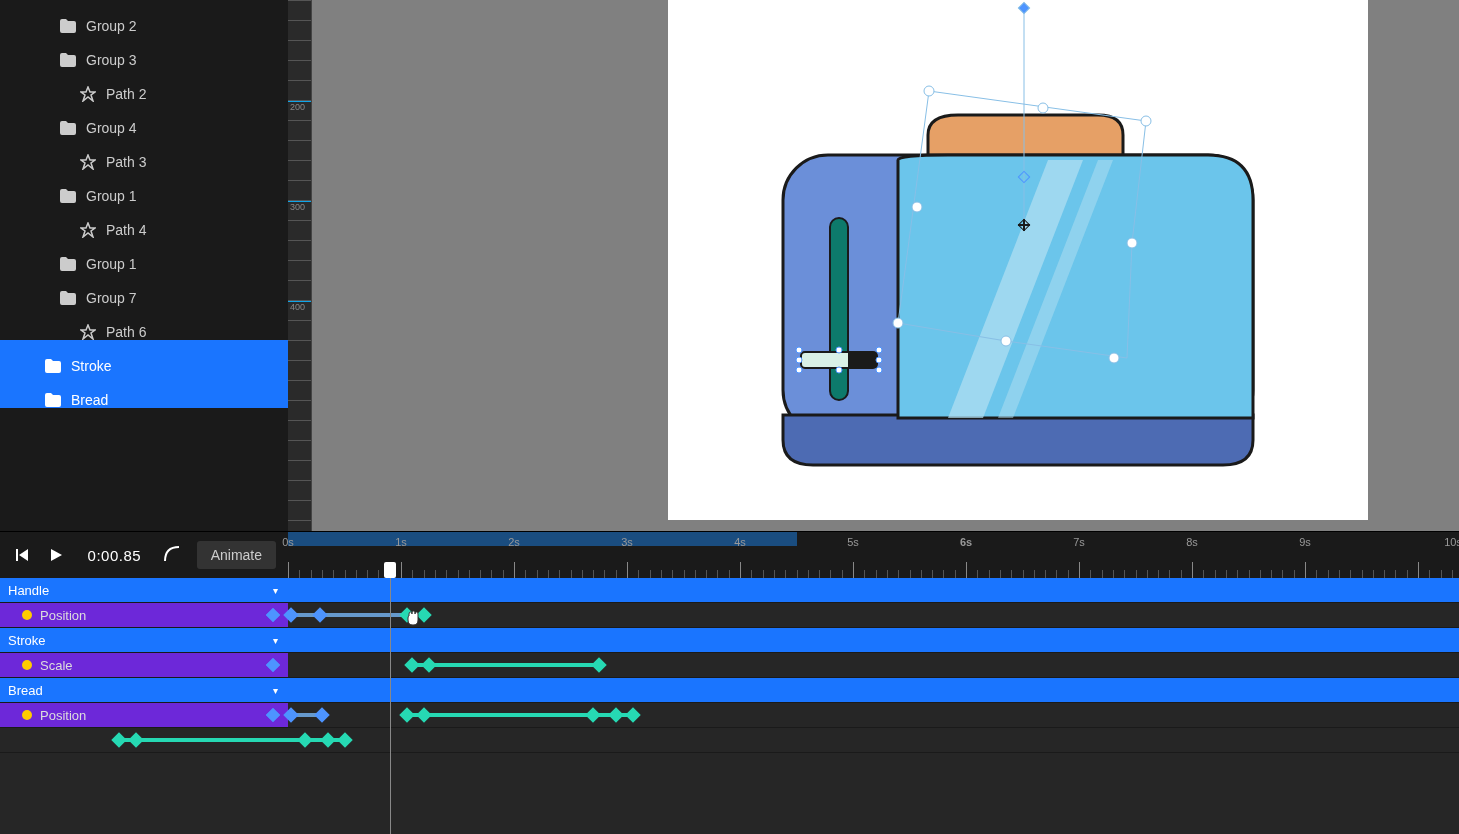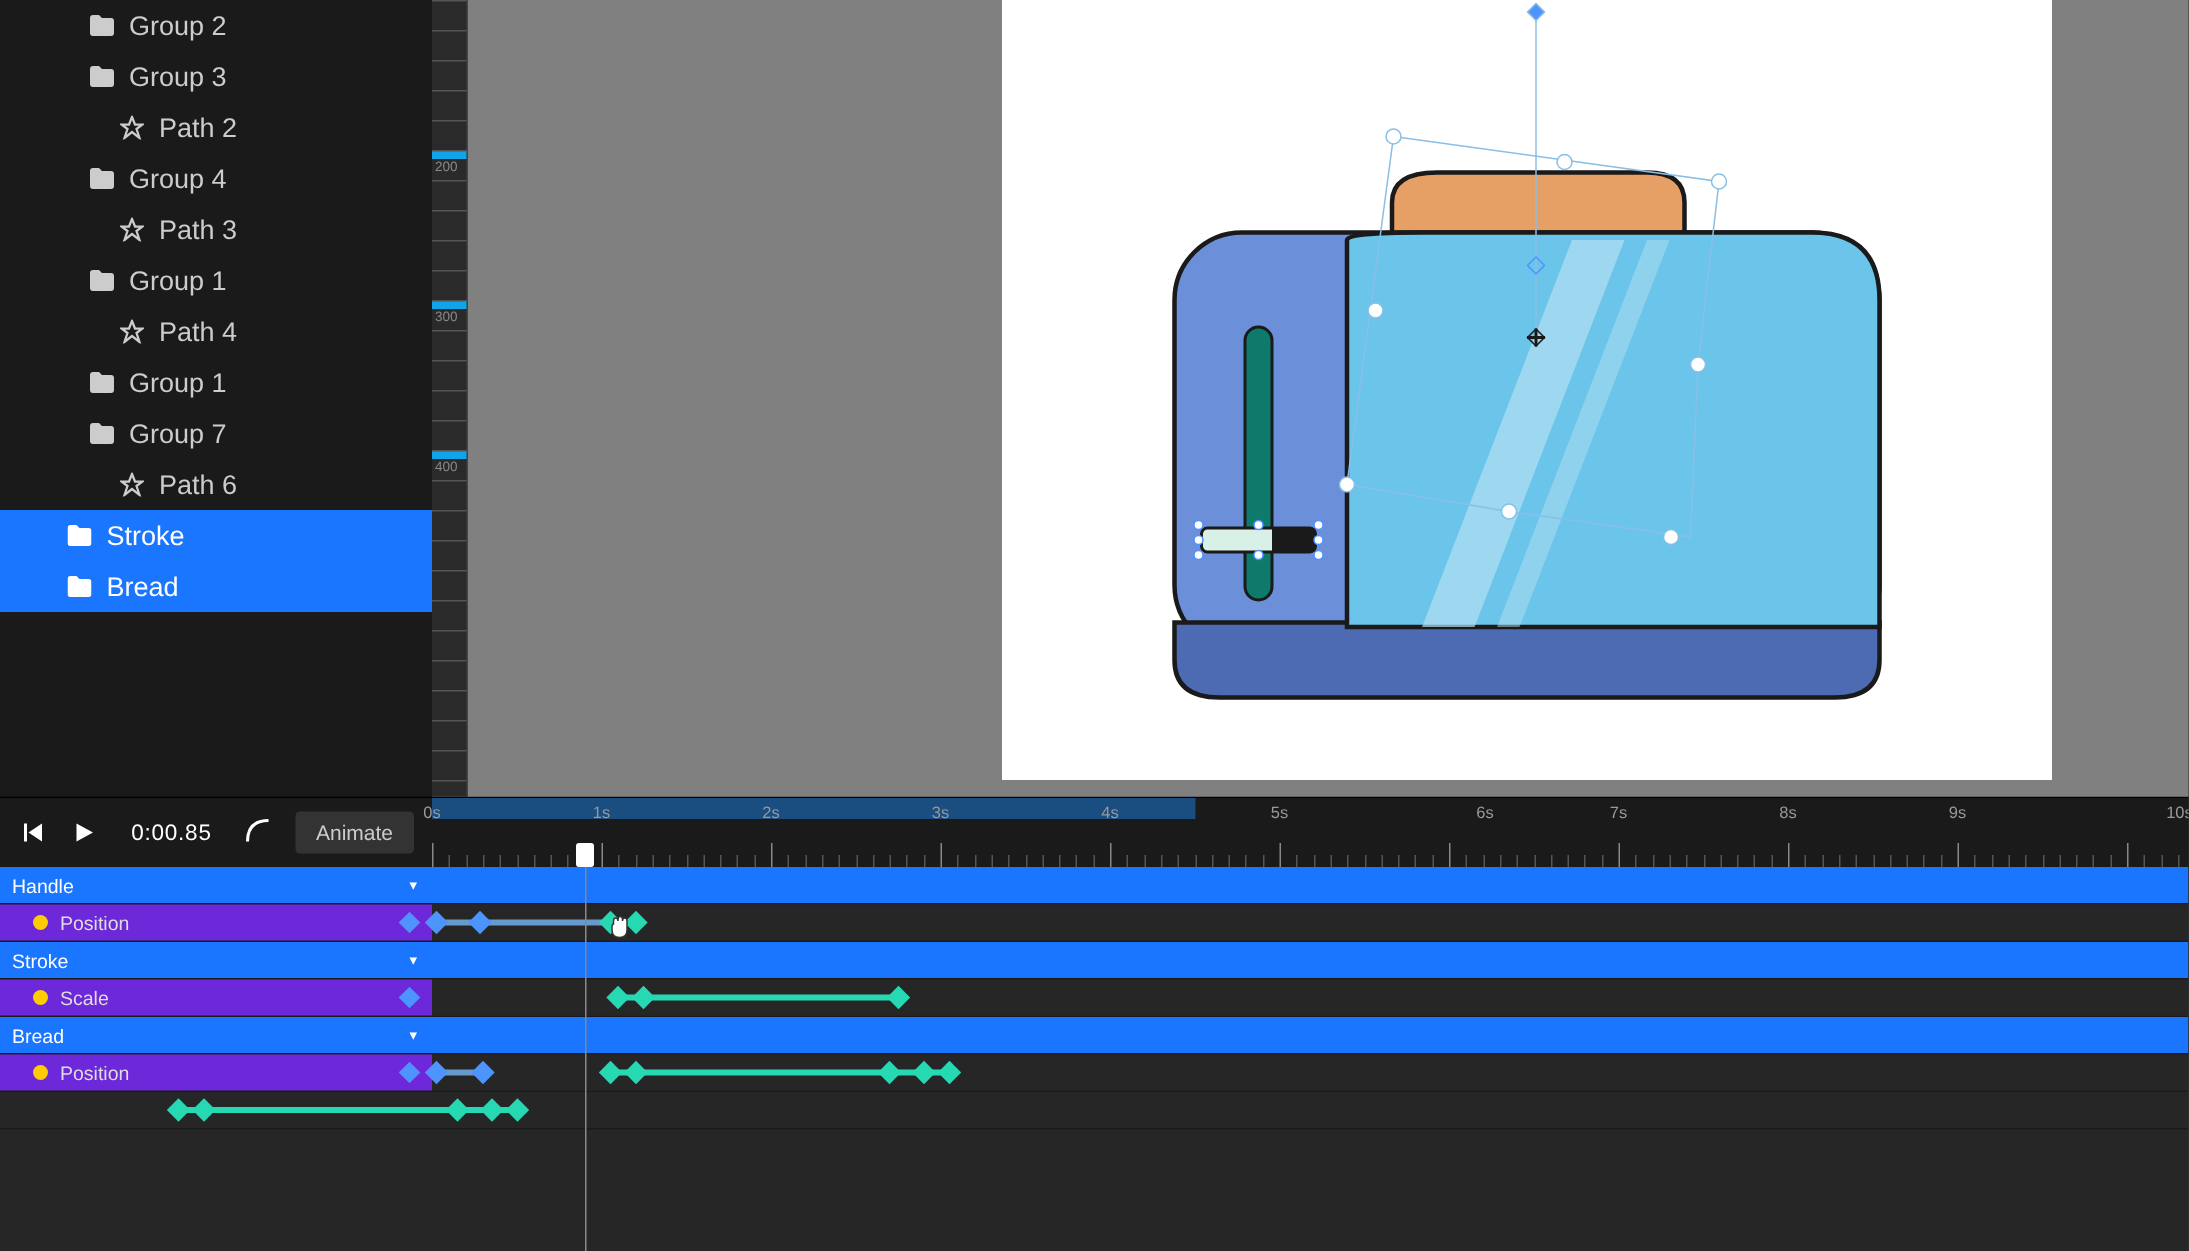--- a/index.html
+++ b/index.html
@@ -3,24 +3,24 @@
 <meta charset="utf-8">
 <style>
 *{margin:0;padding:0;box-sizing:border-box;font-family:Arial,Helvetica,sans-serif;user-select:none}
 html,body{width:1459px;height:834px;overflow:hidden;background:#1a1a1a}
 .app{display:flex;flex-direction:column;width:100%;height:100%}
 .top{display:flex;height:531px}
 .sidebar{width:288px;background:#1a1a1a;overflow:hidden}
 .canvas-area{flex:1;display:flex;background:#808080;position:relative}
 .ruler-v{width:24px;background:#2a2a2a;position:relative;border-right:1px solid #444}
 .ruler-v .tick{position:absolute;left:0;width:100%;border-top:1px solid #555;font-size:9px;color:#888;padding-left:2px}
-.ruler-v .tick.major{border-top:6px solid #0ea5e9}
+.ruler-v .tick.major{border-top:2px solid #0ea5e9}
 .canvas-wrap{flex:1;position:relative;background:#808080}
 .artboard{position:absolute;left:356px;top:0;width:700px;height:520px;background:#fff}
-.layer-item{display:flex;align-items:center;height:34px;color:#ccc;font-size:18px;cursor:pointer}
+.layer-item{display:flex;align-items:flex-end;height:34px;color:#ccc;font-size:14px;cursor:pointer}
 .layer-item.selected{background:#1a75ff;color:#fff}
 .layer-item .indent{display:inline-block}
 .layer-item .icon{width:16px;height:16px;margin-right:10px;display:inline-flex;align-items:center;justify-content:center}
 .bottom{flex:1;display:flex;flex-direction:column;background:#262626;border-top:1px solid #000}
 .transport{display:flex;align-items:center;height:46px;background:#1a1a1a}
 .transport-left{width:288px;display:flex;align-items:center;padding:0 12px;gap:14px}
 .transport-btn{width:20px;height:20px;color:#fff;cursor:pointer;display:flex;align-items:center;justify-content:center}
 .timecode{color:#fff;font-size:15px;letter-spacing:0.5px;flex:1;text-align:center}
 .ease-btn{width:20px;height:20px;color:#fff;cursor:pointer}
 .animate-btn{background:#333;color:#ccc;padding:6px 14px;font-size:14px;border-radius:3px;cursor:pointer;border:none}
@@ -344,21 +344,21 @@
             <div class="ruler-tick major" style="left: 565px;"></div>
             <div class="ruler-tick minor" style="left: 576.3px;"></div>
             <div class="ruler-tick minor" style="left: 587.6px;"></div>
             <div class="ruler-tick minor" style="left: 598.9px;"></div>
             <div class="ruler-tick minor" style="left: 610.2px;"></div>
             <div class="ruler-tick minor" style="left: 621.5px;"></div>
             <div class="ruler-tick minor" style="left: 632.8px;"></div>
             <div class="ruler-tick minor" style="left: 644.1px;"></div>
             <div class="ruler-tick minor" style="left: 655.4px;"></div>
             <div class="ruler-tick minor" style="left: 666.7px;"></div>
-            <div class="ruler-label" style="left: 702px;">6s</div>
+            <div class="ruler-label" style="left: 678px; font-weight: bold;">6s</div>
             <div class="ruler-tick major" style="left: 678px;"></div>
             <div class="ruler-tick minor" style="left: 689.3px;"></div>
             <div class="ruler-tick minor" style="left: 700.6px;"></div>
             <div class="ruler-tick minor" style="left: 711.9px;"></div>
             <div class="ruler-tick minor" style="left: 723.2px;"></div>
             <div class="ruler-tick minor" style="left: 734.5px;"></div>
             <div class="ruler-tick minor" style="left: 745.8px;"></div>
             <div class="ruler-tick minor" style="left: 757.1px;"></div>
             <div class="ruler-tick minor" style="left: 768.4px;"></div>
             <div class="ruler-tick minor" style="left: 779.7px;"></div>

